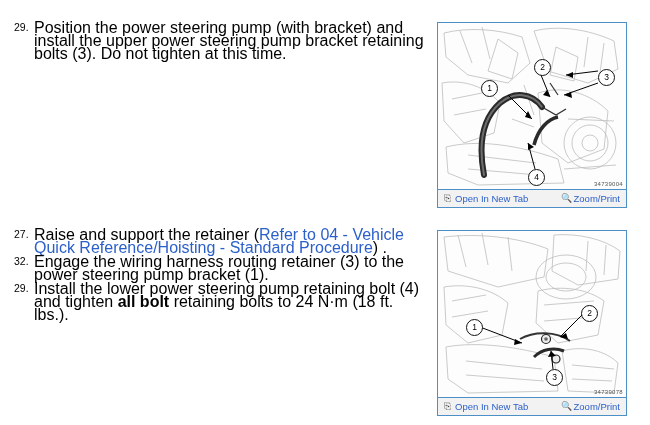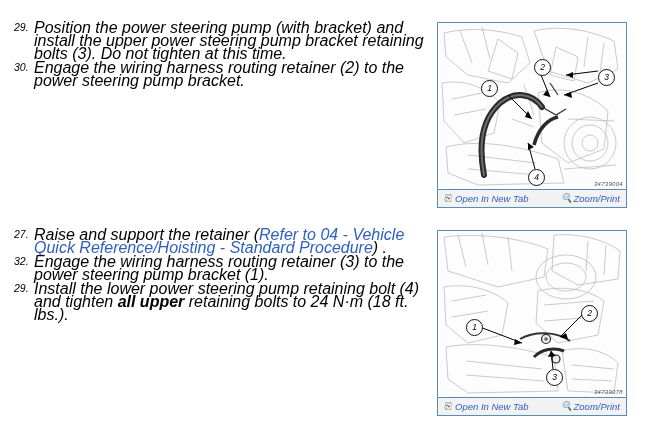--- a/index.html
+++ b/index.html
@@ -13,21 +13,20 @@
     font-family: "Liberation Sans", sans-serif;
     font-size: 11px;
     color: #000000;
     overflow: hidden;
     position: relative;
   }
   .page {
     position: relative;
     width: 650px;
     height: 425px;
-    font-style: italic;
   }
 
   
   .steps {
     position: absolute;
     left: 14px;
     width: 414px;
   }
   .steps.block1 { top: 21px; }
   .steps.block2 { top: 228px; }
@@ -134,38 +133,34 @@
 </head>
 <body>
 
 <div class="page">
 
   <div class="steps block1">
     <div class="step">
       <div class="step-num">29.</div>
       <div class="step-text"><span>Position the power steering pump (with bracket) and install the upper power steering pump bracket retaining bolts (3). Do not tighten at this time.</span></div>
     </div>
-    <div class="step">
-      <div class="step-num">30.</div>
-      <div class="step-text"><span>Engage the wiring harness routing retainer (2) to the power steering pump bracket.</span></div>
-    </div>
   </div>
 
   <div class="steps block2">
     <div class="step">
       <div class="step-num">27.</div>
       <div class="step-text"><span>Raise and support the retainer (</span><a class="link" href="#">Refer to 04 - Vehicle Quick Reference/Hoisting - Standard Procedure</a><span>) .</span></div>
     </div>
     <div class="step">
       <div class="step-num">32.</div>
       <div class="step-text"><span>Engage the wiring harness routing retainer (3) to the power steering pump bracket (1).</span></div>
     </div>
     <div class="step">
       <div class="step-num">29.</div>
-      <div class="step-text"><span>Install the lower power steering pump retaining bolt (4) and tighten </span><span class="bold">all upper</span><span> retaining bolts to 24 N·m (18 ft. lbs.).</span></div>
+      <div class="step-text"><span>Install the lower power steering pump retaining bolt (4) and tighten </span><span class="bold">all bolt</span><span> retaining bolts to 24 N·m (18 ft. lbs.).</span></div>
     </div>
   </div>
 
   <div class="figure fig1">
     <div class="fig-img">
       <svg class="overlay" viewBox="0 0 188 166">
         <rect x="0" y="0" width="188" height="166" fill="#fdfdfd"></rect>
 
         <g stroke="#bdbdbd" fill="none" stroke-width="0.8">
           <path d="M6 10 C 30 4, 60 6, 84 14 L 92 40 L 70 60 L 30 52 L 8 34 Z"></path>

